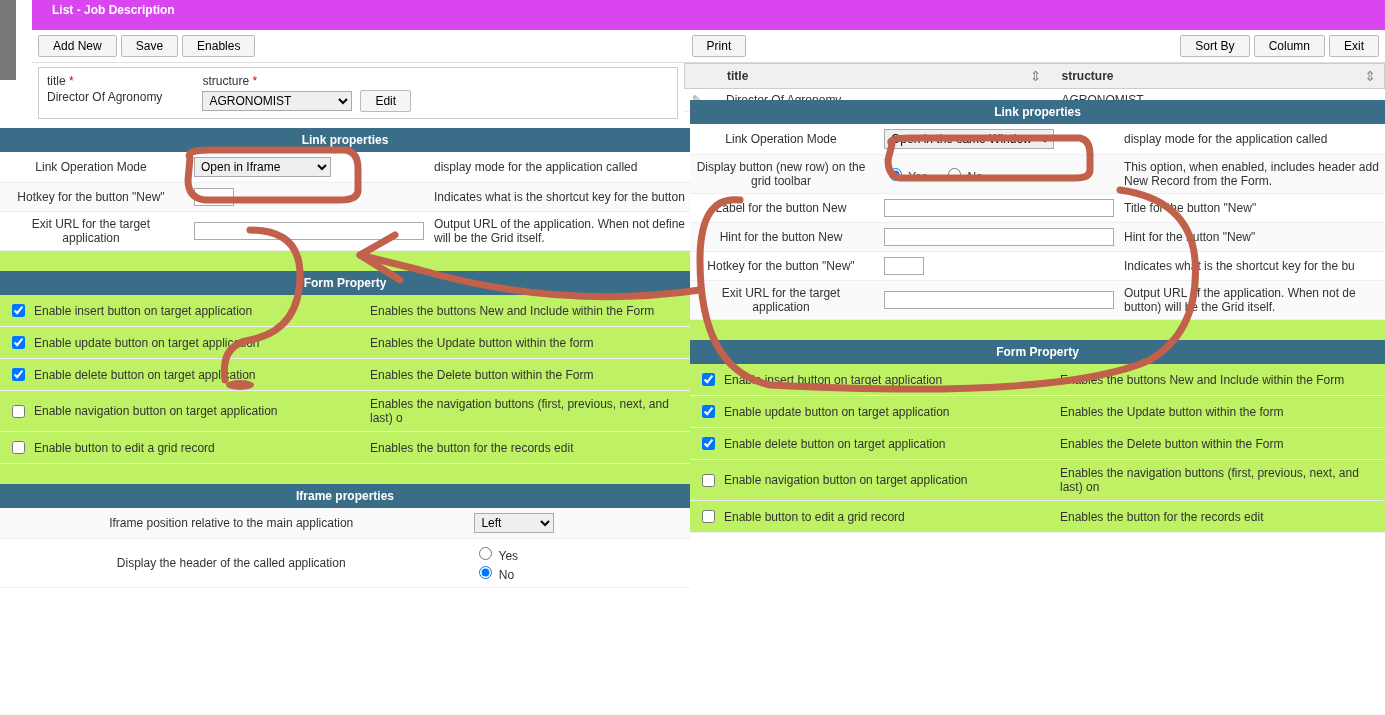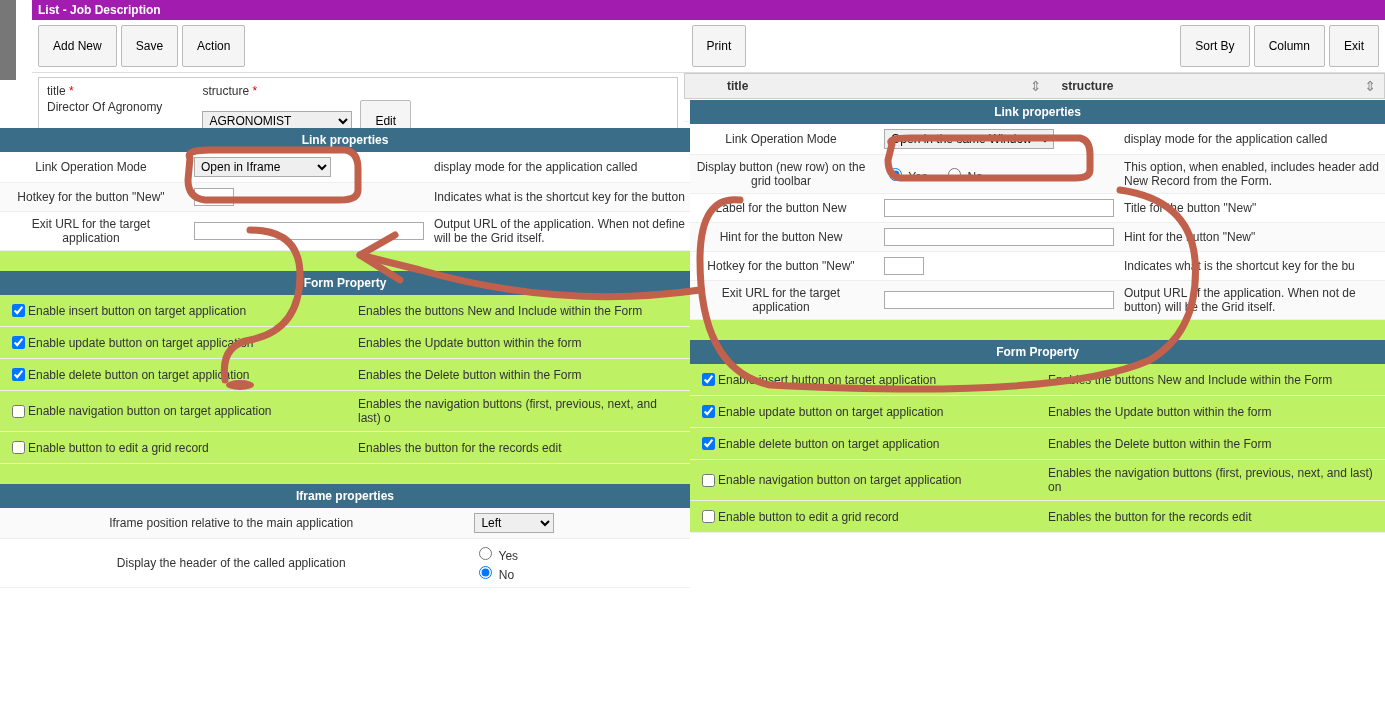--- a/index.html
+++ b/index.html
@@ -1,38 +1,38 @@
 <!DOCTYPE html>
 <html><head>
 <meta charset="utf-8">
 <style>
 html,body{margin:0;padding:0;font-family:Tahoma,Arial,sans-serif;font-size:12px;color:#333;background:#fff}
 *{box-sizing:border-box}
-.titlebar{background:#a21caf;color:#fff;padding:3px 6px;font-weight:bold;height:20px;line-height:14px}
+.titlebar{background:#d946ef;color:#fff;padding:3px 20px;font-weight:bold;height:30px;line-height:14px}
 .toolbar{background:#fff;padding:5px 6px;display:flex;gap:4px;align-items:center;border-bottom:1px solid #ddd}
-.btn{background:#f5f5f5;border:1px solid #bbb;padding:13px 14px;border-radius:2px;cursor:pointer;font-size:12px}
+.btn{background:#f5f5f5;border:1px solid #bbb;padding:3px 14px;border-radius:2px;cursor:pointer;font-size:12px}
 .spacer{flex:1}
 .formrow{background:#fff;border:1px solid #ccc;margin:4px 6px;padding:6px 8px;display:flex;gap:40px;align-items:flex-start}
 .fld{display:flex;flex-direction:column;gap:2px}
 .lbl{font-size:12px}
 .req{color:#d00}
 .val{font-size:12px;color:#333}
 select,input[type=text]{font-size:12px;border:1px solid #aaa;padding:1px 2px}
 .listhdr{background:#f0f0f0;border:1px solid #ccc;display:flex;padding:4px 8px;gap:20px;align-items:center}
 .colh{flex:1;font-weight:bold}
 .sorth{color:#888;font-size:14px;cursor:pointer}
 .listrow{display:flex;padding:4px 8px;gap:20px;align-items:center;border-bottom:1px solid #eee}
 .pencil{width:14px;color:#888}
 .secthdr{background:#3a6d88;color:#fff;text-align:center;font-weight:bold;padding:5px 0}
 .proprow{display:flex;align-items:center;border-bottom:1px solid #eee;padding:5px 4px;gap:10px;background:#fff}
 .proprow.alt{background:#fafafa}
 .plabel{width:180px;text-align:center;padding-right:6px}
 .pctrl{width:230px}
 .pdesc{flex:1;font-size:12px;color:#333}
-.chkrow{display:flex;align-items:center;padding:6px 8px;border-bottom:1px solid #eee}
+.chkrow{display:flex;align-items:center;gap:6px;padding:6px 8px;border-bottom:1px solid #eee}
 .chklabel{flex:0 0 auto;width:330px}
 .chkdesc{flex:1}
 .pane{position:absolute;background:#bef264;border:1px solid #ccc}
 .leftpane{left:0;top:0;width:690px}
 .rightpane{left:690px;top:0;right:0}
 .wrap{position:relative;width:1385px;height:715px;overflow:hidden}
 .graystrip{position:absolute;left:0;top:0;width:16px;height:80px;background:#777}
 .radio-lbl{margin-right:12px}
 .annot{position:absolute;pointer-events:none}
 </style>
@@ -41,21 +41,21 @@
 
 <div class="wrap">
 
 <div class="graystrip"></div>
 
 <div style="position:absolute;left:32px;top:0;right:0;">
   <div class="titlebar">List - Job Description</div>
   <div class="toolbar">
     <button class="btn">Add New</button>
     <button class="btn">Save</button>
-    <button class="btn">Action</button>
+    <button class="btn">Enables</button>
     <div class="spacer"></div>
     <button class="btn" style="margin-right:430px">Print</button>
     <button class="btn">Sort By</button>
     <button class="btn">Column</button>
     <button class="btn">Exit</button>
   </div>
   <div style="display:flex">
     <div class="formrow" style="flex:0 0 640px">
       <div class="fld">
         <div><span class="lbl">title</span> <span class="req">*</span></div>

